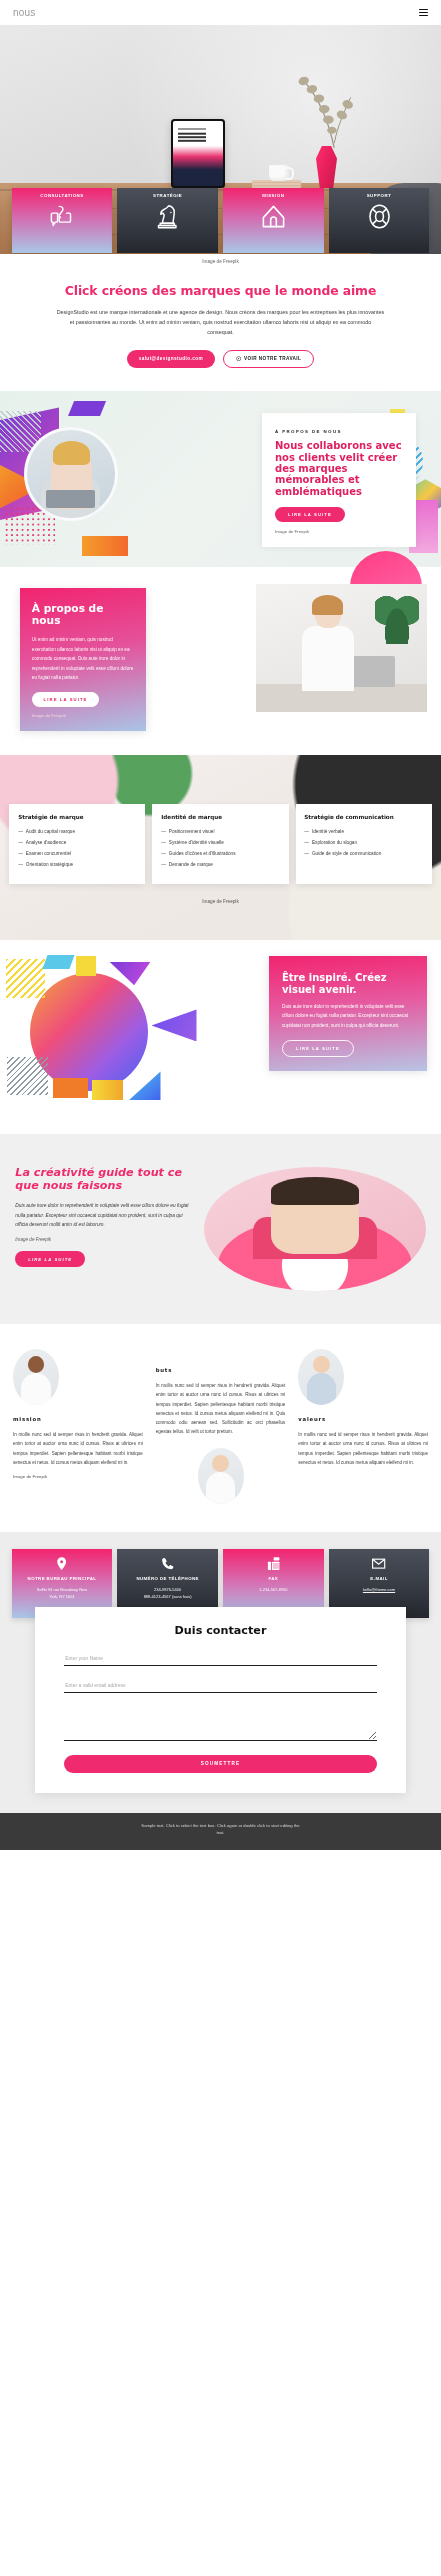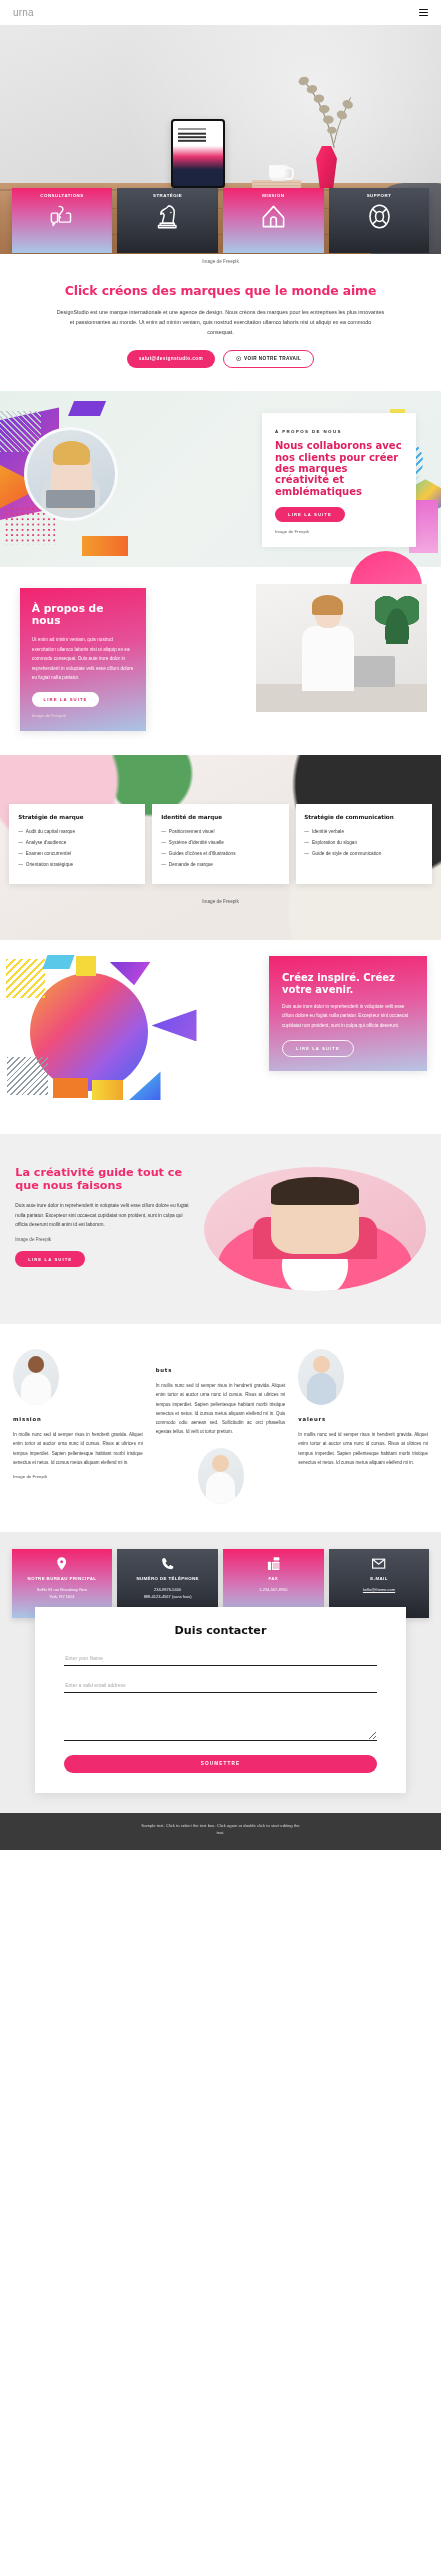--- a/index.html
+++ b/index.html
@@ -245,21 +245,21 @@
     display:inline-block; margin-top:9.4px; border:0.8px solid rgba(255,255,255,.9); color:#fff;
     background:transparent; border-radius:10.6px; font-size:4.2px; letter-spacing:1.1px;
     font-weight:700; padding:5.3px 13px; cursor:pointer;
   }
 
   
   .creativity {
     position: relative; background: #f0f0f0; padding: 33px 15.3px 33px; min-height: 176px; overflow:hidden;
   }
   .crea-inner { display:flex; gap: 13px; align-items:flex-start; }
-  .crea-left { width: 176px; }
+  .crea-left { width: 176px; font-style: italic; }
   .crea-left h2 {
     color:#ef2a6e; font-size: 11.2px; line-height:1.14; font-weight:700; margin-bottom: 8.2px;
     font-family:"DejaVu Sans", sans-serif;
   }
   .crea-left p { font-size: 4.8px; line-height: 2; color:#3a3a3a; }
   .crea-credit{ font-size:4.6px; color:#5a5a5a; margin-top:7px; }
   .crea-photo {
     flex:1; height: 124px; border-radius: 50%; position: relative; overflow:hidden;
     background: linear-gradient(155deg,#f7d2db,#f0b7c6);
   }
@@ -329,21 +329,21 @@
   
   .footer { background:#3a3a3a; padding: 9.4px 0 13px; text-align:center; }
   .footer p { color:#d6d6d6; font-size:4.2px; line-height:1.8; max-width: 165px; margin: 0 auto; }
 </style>
 </head>
 <body>
 
 <div class="page">
 
   <div class="header">
-    <div class="logo">urna</div>
+    <div class="logo">nous</div>
     <div class="burger">
       <span></span>
         <span></span>
         <span></span>
     </div>
   </div>
 
   <div class="hero">
     <div class="stems">
       <svg viewBox="0 0 150 150" aria-hidden="true">
@@ -459,21 +459,21 @@
 
     <div class="circle-photo">
       <div class="cp-body"></div>
         <div class="cp-person"></div>
         <div class="cp-hair"></div>
         <div class="cp-laptop"></div>
     </div>
 
     <div class="geo-card">
       <div class="eyebrow">À PROPOS DE NOUS</div>
-      <h2>Nous collaborons avec nos clients pour créer des marques créativité et emblématiques</h2>
+      <h2>Nous collaborons avec nos clients velit créer des marques mémorables et emblématiques</h2>
       <span class="pill">LIRE LA SUITE</span>
       <div class="geo-credit">Image de Freepik</div>
     </div>
   </div>
 
   <div class="about-split">
     <div class="about-bigcircle"></div>
     <div class="about-photo">
       <div class="ap-desk"></div>
       <div class="ap-plant"></div>
@@ -535,21 +535,21 @@
       <div style="position:absolute;left:41px;top:1.2px;width:27px;height:14px;background:#5ac8e8;transform:skewX(-20deg);"></div>
       <div style="position:absolute;left:72px;top:2.4px;width:20px;height:20px;background:#f5d93a;"></div>
       <div style="position:absolute;left:106px;top:8.2px;width:41px;height:23.5px;background:linear-gradient(120deg,#7b3bd6,#c84ae0);clip-path:polygon(0 0,100% 0,60% 100%);"></div>
       <div style="position:absolute;left:148px;top:56px;width:45px;height:32px;background:linear-gradient(120deg,#6c4df0,#9b5de5);clip-path:polygon(0 50%,100% 0,100% 100%);"></div>
       <div style="position:absolute;left:3.5px;top:104px;width:41px;height:38px;background:repeating-linear-gradient(135deg,#8f9aa3 0 1.2px,transparent 1.2px 4.1px);"></div>
       <div style="position:absolute;left:49px;top:125px;width:35px;height:20px;background:#f07c2a;"></div>
       <div style="position:absolute;left:88px;top:127px;width:31px;height:20px;background:linear-gradient(90deg,#f5d93a,#f0a62a);"></div>
       <div style="position:absolute;left:125px;top:118px;width:32px;height:29px;background:linear-gradient(140deg,#4cc9f0,#4361ee);clip-path:polygon(0 100%,100% 0,100% 100%);"></div>
     </div>
     <div class="insp-box">
-      <h2>Créez inspiré. Créez votre avenir.</h2>
+      <h2>Être inspiré. Créez visuel avenir.</h2>
       <p>Duis aute irure dolor in reprehenderit in voluptate velit esse cillum dolore eu fugiat nulla pariatur. Excepteur sint occaecat cupidatat non proident, sunt in culpa qui officia deserunt.</p>
       <span class="btn-ghost">LIRE LA SUITE</span>
     </div>
   </div>
 
   <div class="creativity">
     <div class="crea-inner">
       <div class="crea-left">
         <h2>La créativité guide tout ce que nous faisons</h2>
         <p>Duis aute irure dolor in reprehenderit in voluptate velit esse cillum dolore eu fugiat nulla pariatur. Excepteur sint occaecat cupidatat non proident, sunt in culpa qui officia deserunt mollit anim id est laborum.</p>

